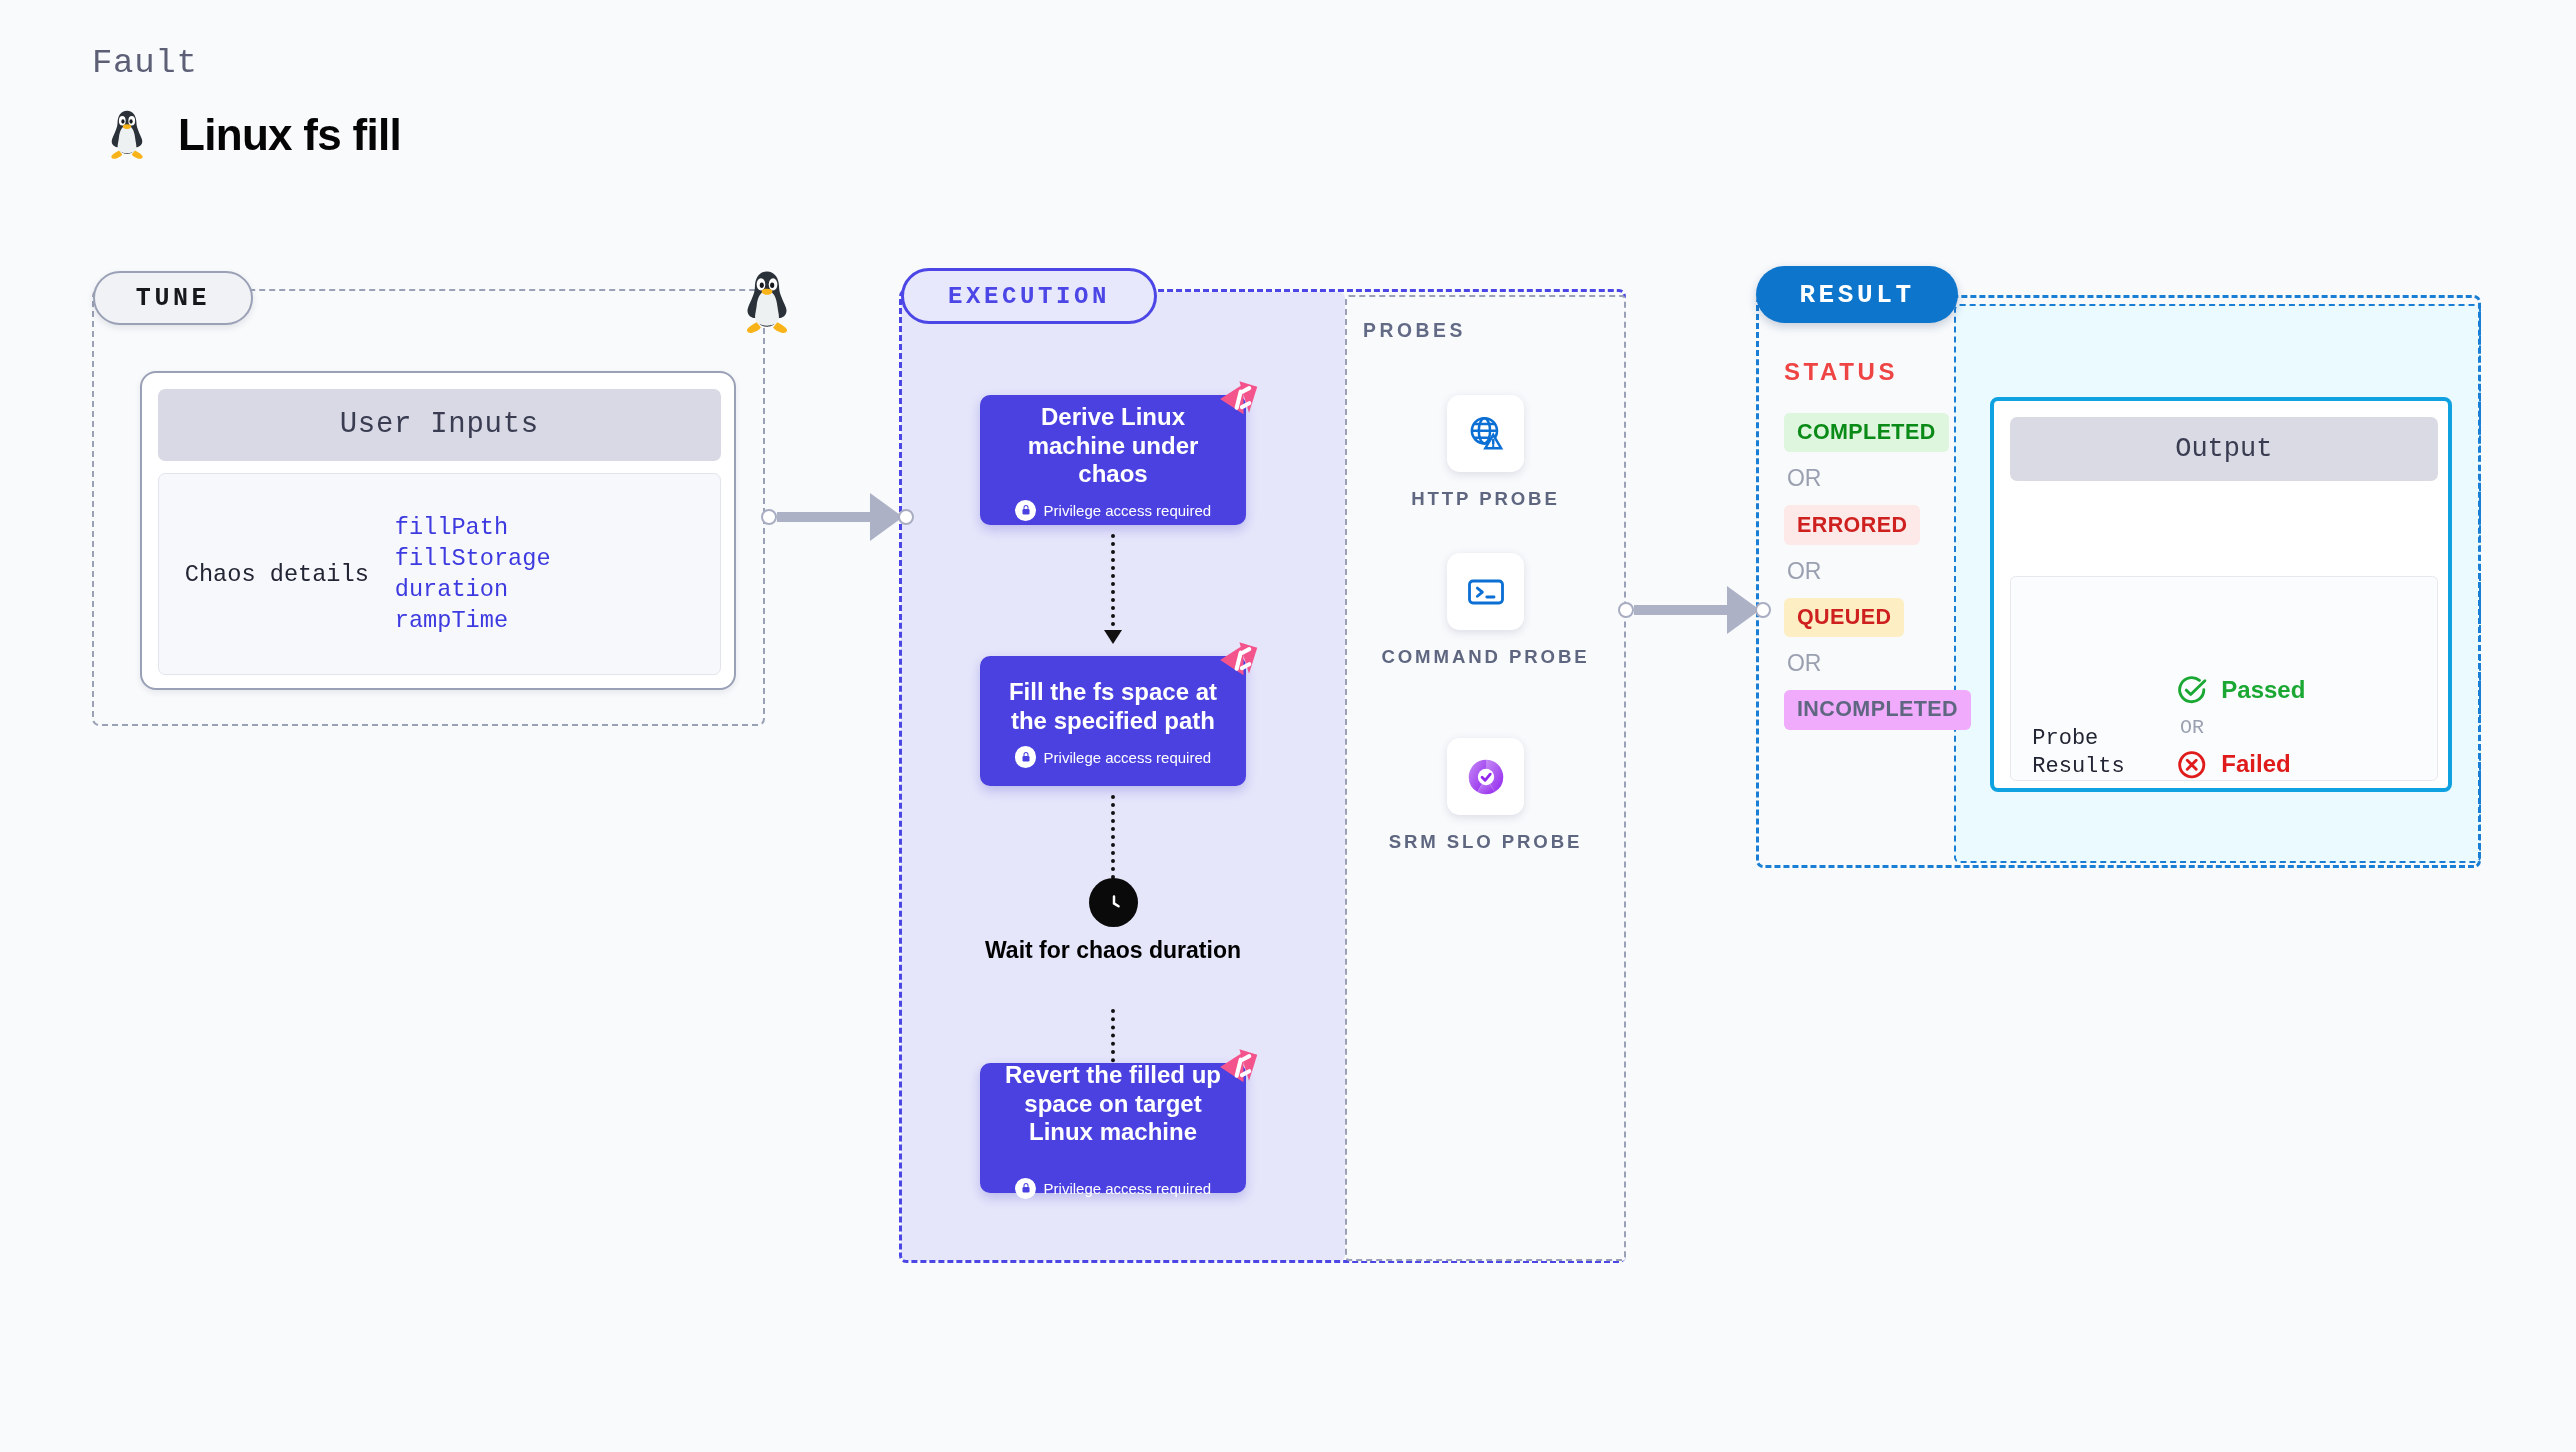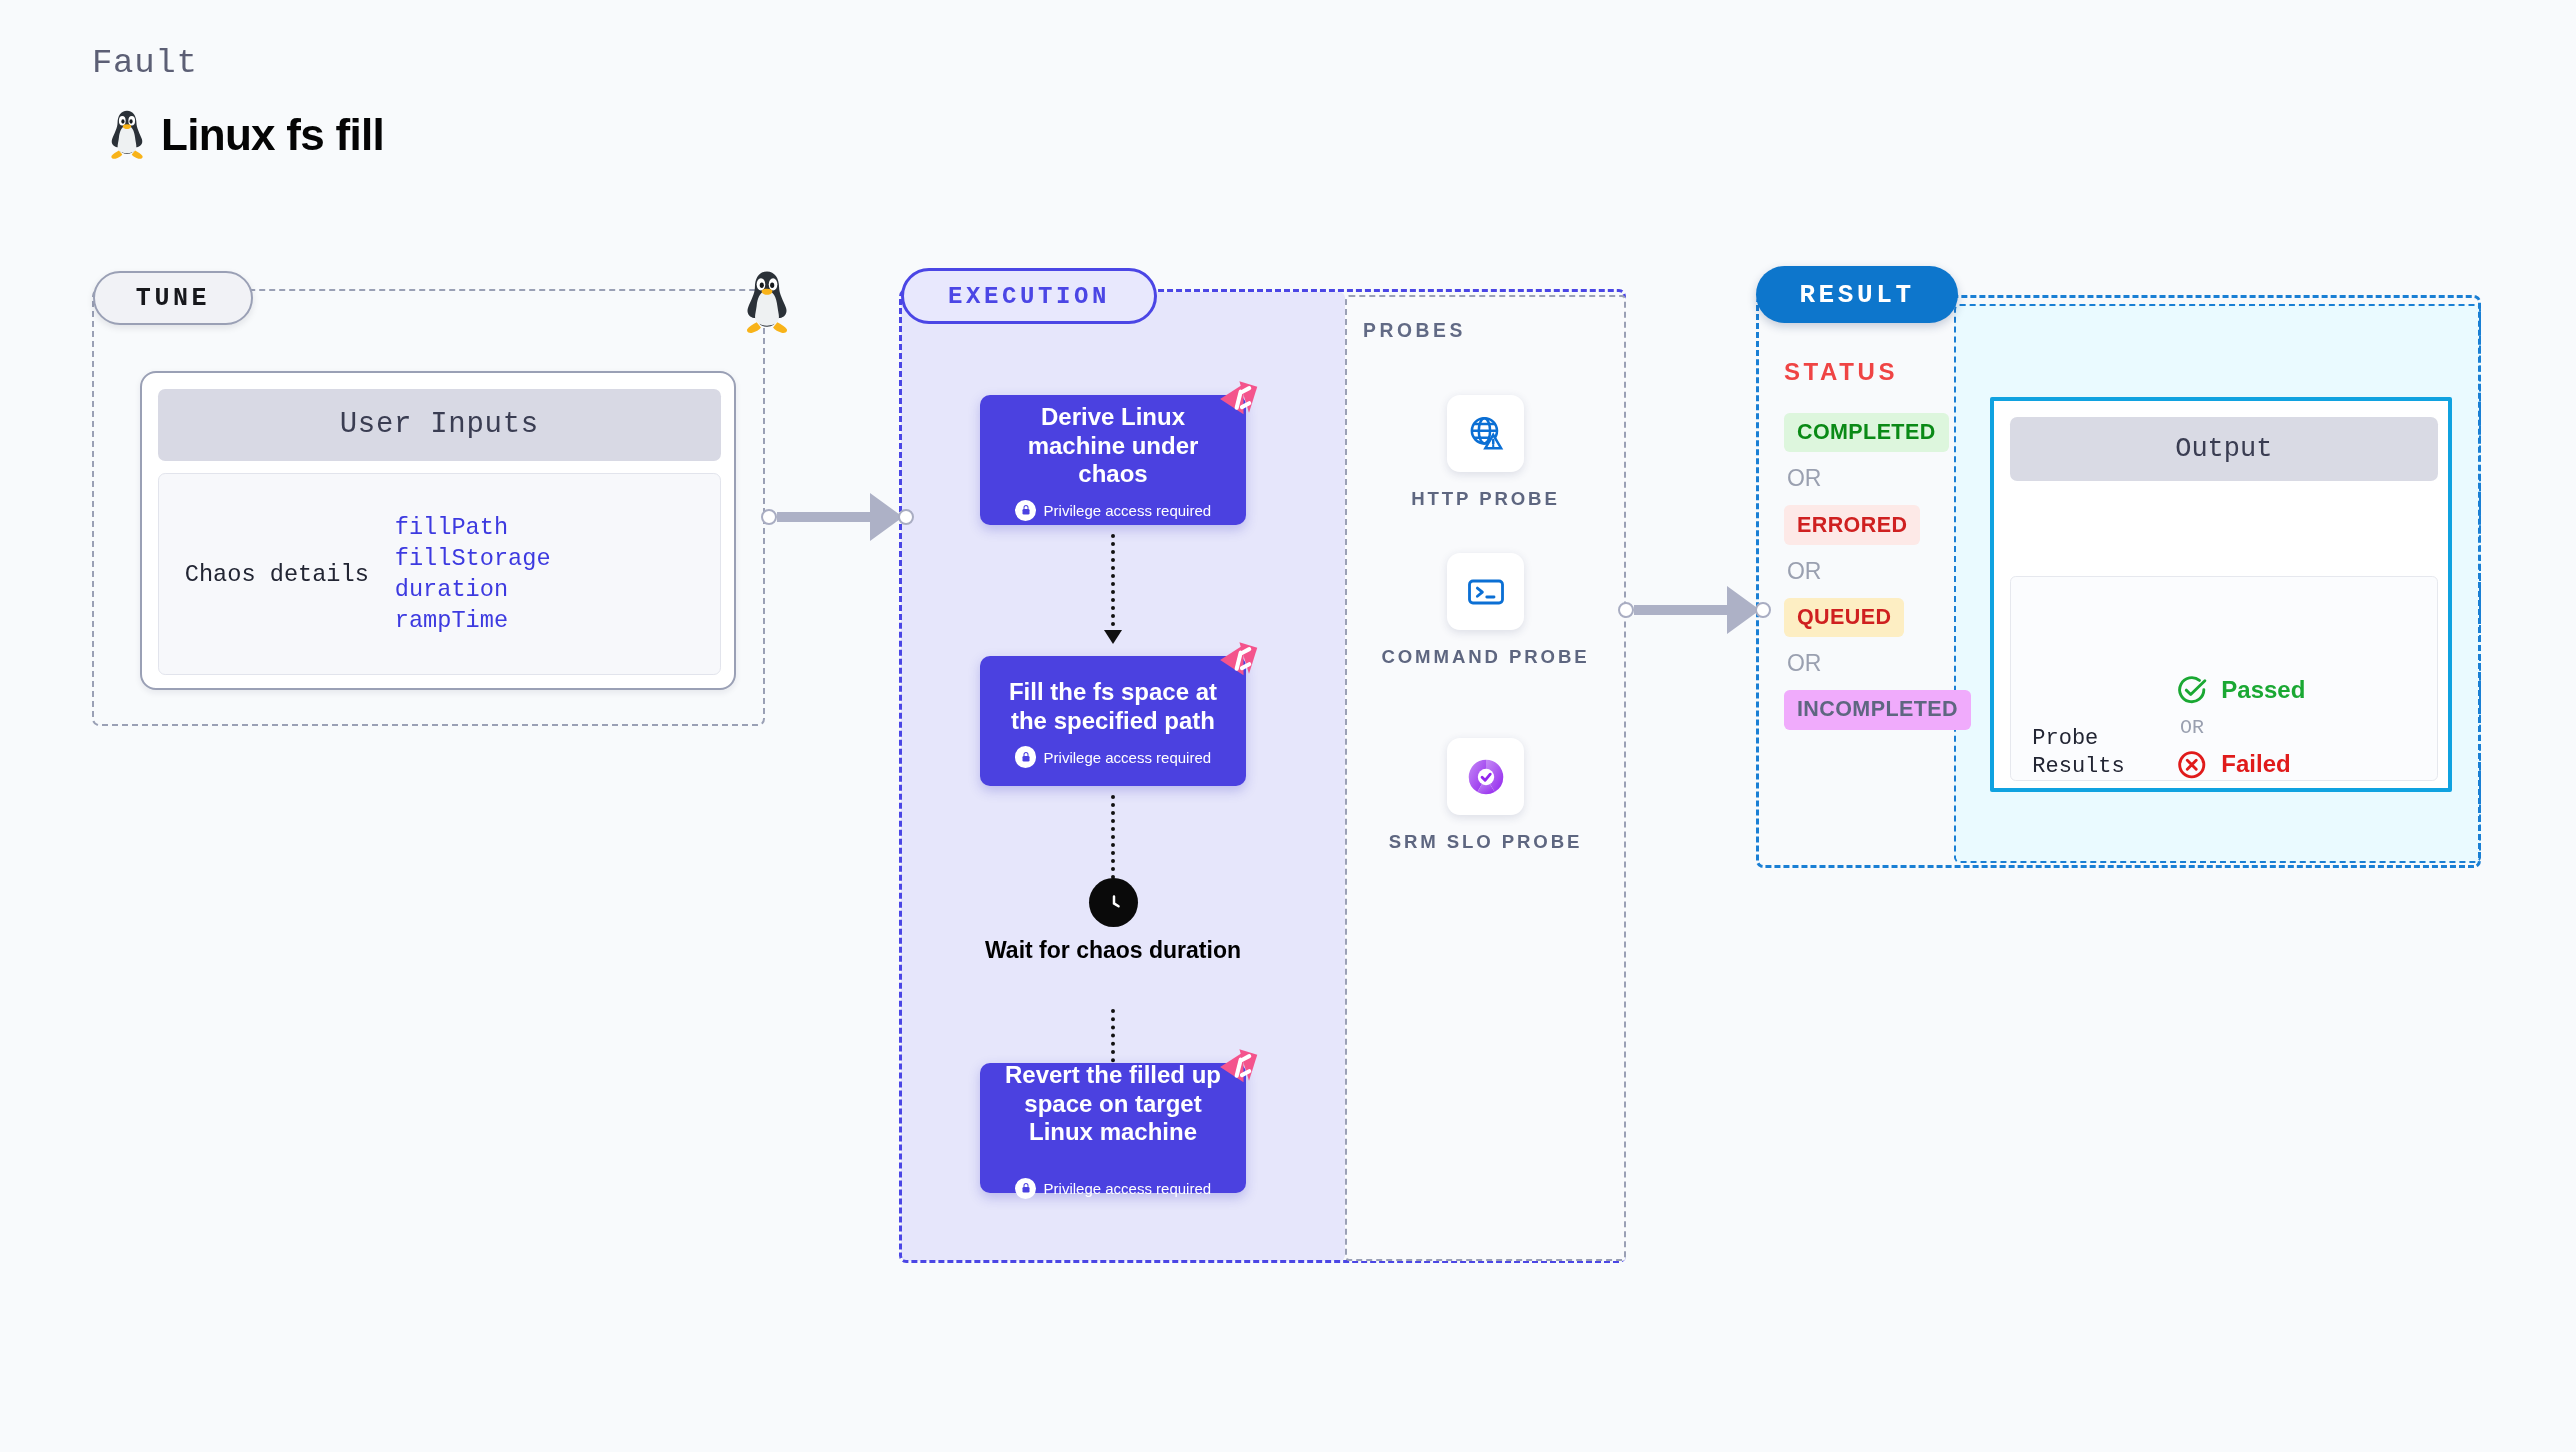--- a/index.html
+++ b/index.html
@@ -6,21 +6,21 @@
   html,body{
     width:2576px; height:1452px;
     background:#f8fafc;
     font-family:"Liberation Sans", sans-serif;
     overflow:hidden;
   }
 
   
   #header{ position:absolute; left:92px; top:44px; }
   #fault-label{ font-family:"Liberation Mono", monospace; font-size:34px; color:#5c5f75; letter-spacing:0.7px; }
-  #fault-title-row{ display:flex; align-items:center; gap:12px; margin-top:26px; margin-left:13px; }
+  #fault-title-row{ display:flex; align-items:center; gap:29px; margin-top:26px; margin-left:13px; }
   #fault-title{ font-size:44px; font-weight:bold; color:#050505; letter-spacing:-0.7px; }
 
   
   .stage-box{ position:absolute; border-style:dashed; border-radius:7.2px; }
   .stage-pill{
     position:absolute; display:flex; align-items:center; justify-content:center;
     border-radius:716px; z-index:6; font-family:"Liberation Mono", monospace;
     font-weight:bold; letter-spacing:3.6px;
   }
 
@@ -105,21 +105,21 @@
   #status-col{ position:absolute; left:1784px; top:358px; width:193px; }
   #status-title{ font-size:24px; font-weight:bold; letter-spacing:3.6px; color:#ef4444; }
   .status-badge{ display:inline-block; padding:7.2px 13px; border-radius:5.7px;
                  font-size:21.5px; font-weight:bold; letter-spacing:0.4px; }
   .or-text{ font-size:23px; color:#9aa0b0; margin:13px 0 13px 2.9px; }
 
   #result-inner{ position:absolute; left:1954px; top:304px; width:527px; height:559px;
                  background:#eafaff; border:2.1px dashed #1a7fd4; border-radius:5.7px; }
   #output-card{
     position:absolute; left:1990px; top:397px; width:462px; height:395px;
-    background:#ffffff; border:4.3px solid #10a2e0; border-radius:2px;
+    background:#ffffff; border:4.3px solid #10a2e0; border-radius:8px;
   }
   #output-header{
     position:absolute; left:15.8px; top:15.8px; width:428px; height:64px;
     background:#d9dae4; border-radius:7.2px;
     display:flex; align-items:center; justify-content:center;
     font-family:"Liberation Mono", monospace; font-size:27px; color:#3a3d52;
   }
   #metrics-row{
     position:absolute; left:15.8px; top:92px; width:428px; height:72px;
     background:#fbfcfe; border:1.4px solid #e6e8ee; border-radius:5.7px;

